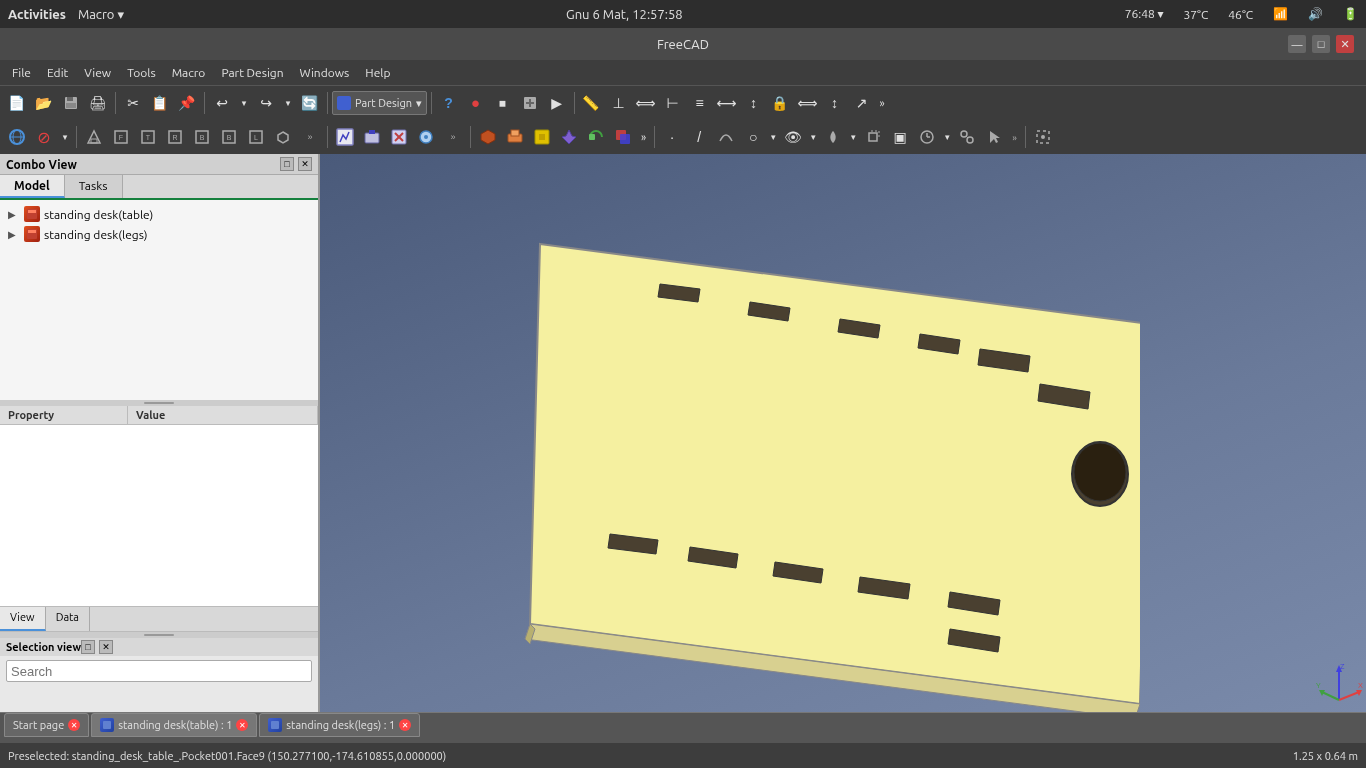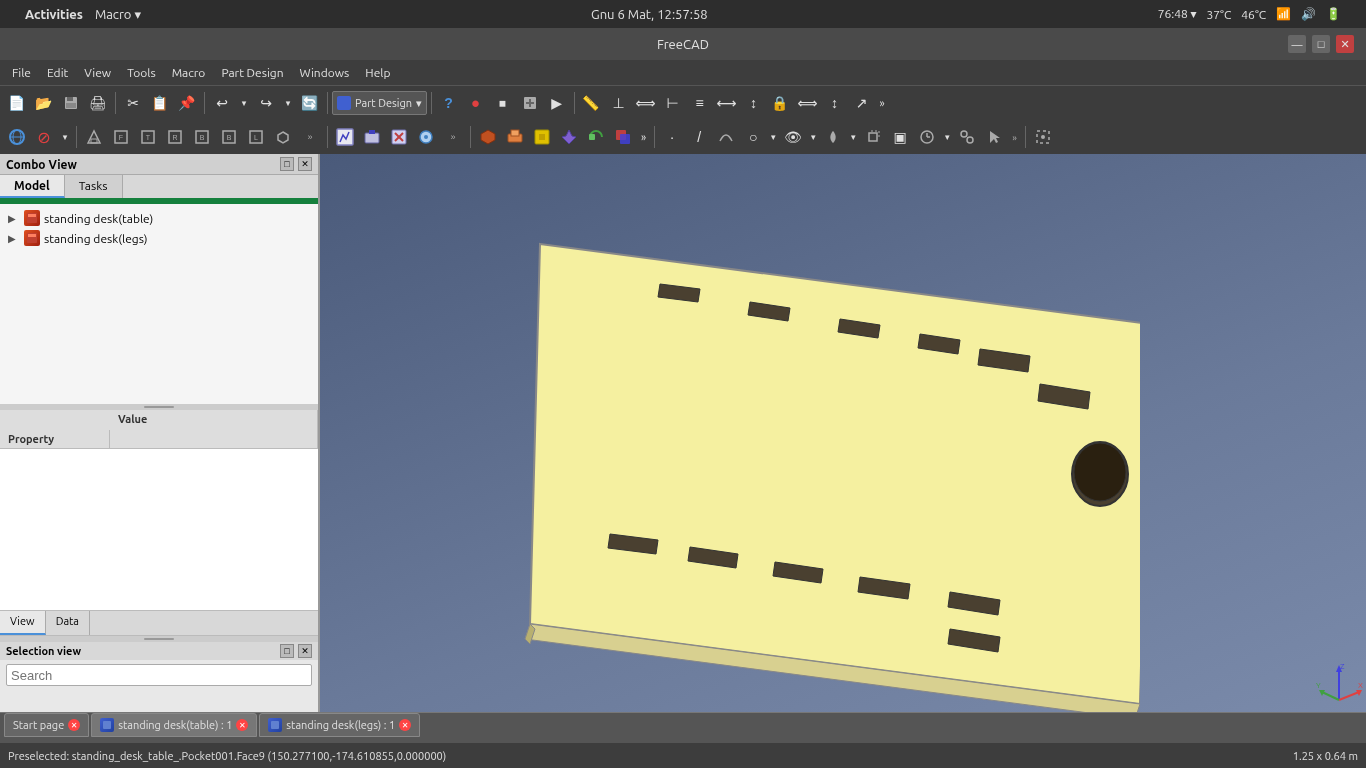--- a/index.html
+++ b/index.html
@@ -6,26 +6,26 @@
     body { width: 1366px; height: 768px; overflow: hidden; font-family: 'Ubuntu', 'DejaVu Sans', sans-serif; font-size: 12px; background: #3c3c3c; }
 
     
     #system-bar {
       width: 100%;
       height: 28px;
       background: #2d2d2d;
       display: flex;
       align-items: center;
       justify-content: space-between;
-      padding: 0 25px;
+      padding: 0 8px;
       color: #e0e0e0;
     }
     #system-bar .left { display: flex; gap: 12px; align-items: center; font-size: 13px; }
     #system-bar .center { font-size: 13px; }
-    #system-bar .right { display: flex; gap: 10px; align-items: center; font-size: 12px; }
+    #system-bar .right { display: flex; gap: 20px; align-items: center; font-size: 12px; }
     .activities-btn { font-size: 13px; font-weight: bold; color: #e0e0e0; }
     .places-btn { font-size: 13px; color: #e0e0e0; display: flex; align-items: center; gap: 3px; }
 
     
     #title-bar {
       width: 100%;
       height: 32px;
       background: #4a4a4a;
       display: flex;
       align-items: center;
@@ -135,21 +135,21 @@
       background: #bbb;
       border: 1px solid #888;
       cursor: pointer;
       font-size: 9px;
       display: flex; align-items: center; justify-content: center;
     }
 
     #model-tabs {
       display: flex;
       background: #d8d8d8;
-      border-bottom: 6px solid #15803d;
+      border-bottom: 2px solid #15803d;
     }
     .model-tab {
       padding: 4px 14px;
       cursor: pointer;
       font-size: 12px;
       border-right: 1px solid #aaa;
       background: #d0d0d0;
     }
     .model-tab.active {
       background: #e8e8e8;
@@ -205,21 +205,21 @@
       background: #ddd;
       border-bottom: 1px solid #bbb;
     }
     .prop-col-header {
       padding: 3px 8px;
       font-size: 11px;
       font-weight: bold;
       color: #333;
       border-right: 1px solid #bbb;
     }
-    .prop-col-header:first-child { width: 110px; margin-top: 20px; }
+    .prop-col-header:first-child { width: 128px; }
     .prop-col-header:last-child { flex: 1; }
 
     #property-content {
       flex: 1;
       background: #fff;
     }
 
     #view-data-tabs {
       display: flex;
       background: #d8d8d8;
@@ -235,21 +235,21 @@
     }
     .vd-tab.active { background: #e8e8e8; border-bottom: 2px solid #4a90d9; }
 
     #selection-view {
       background: #d8d8d8;
       padding: 2px 6px;
       font-size: 11px;
       font-weight: bold;
       display: flex;
       align-items: center;
-      justify-content: space-between;
+      justify-content: flex-start;
     }
     #search-box-area {
       background: #f0f0f0;
       padding: 4px 6px;
       flex: 1;
     }
     #search-input {
       width: 100%;
       height: 22px;
       background: #fff;

